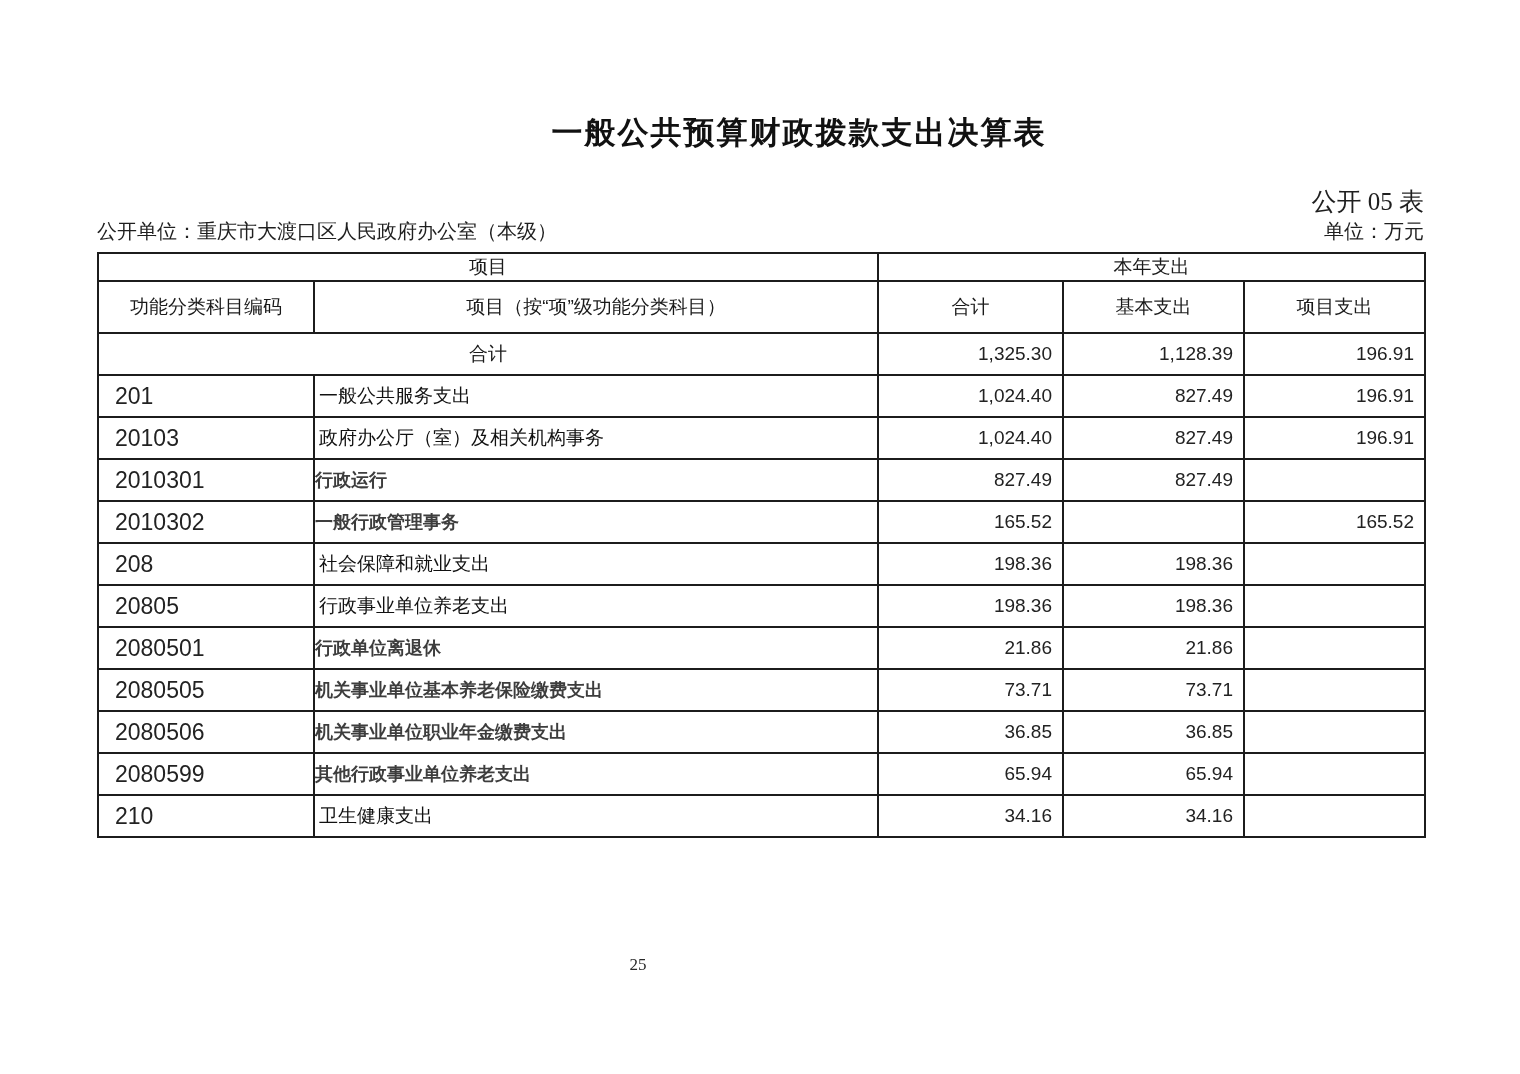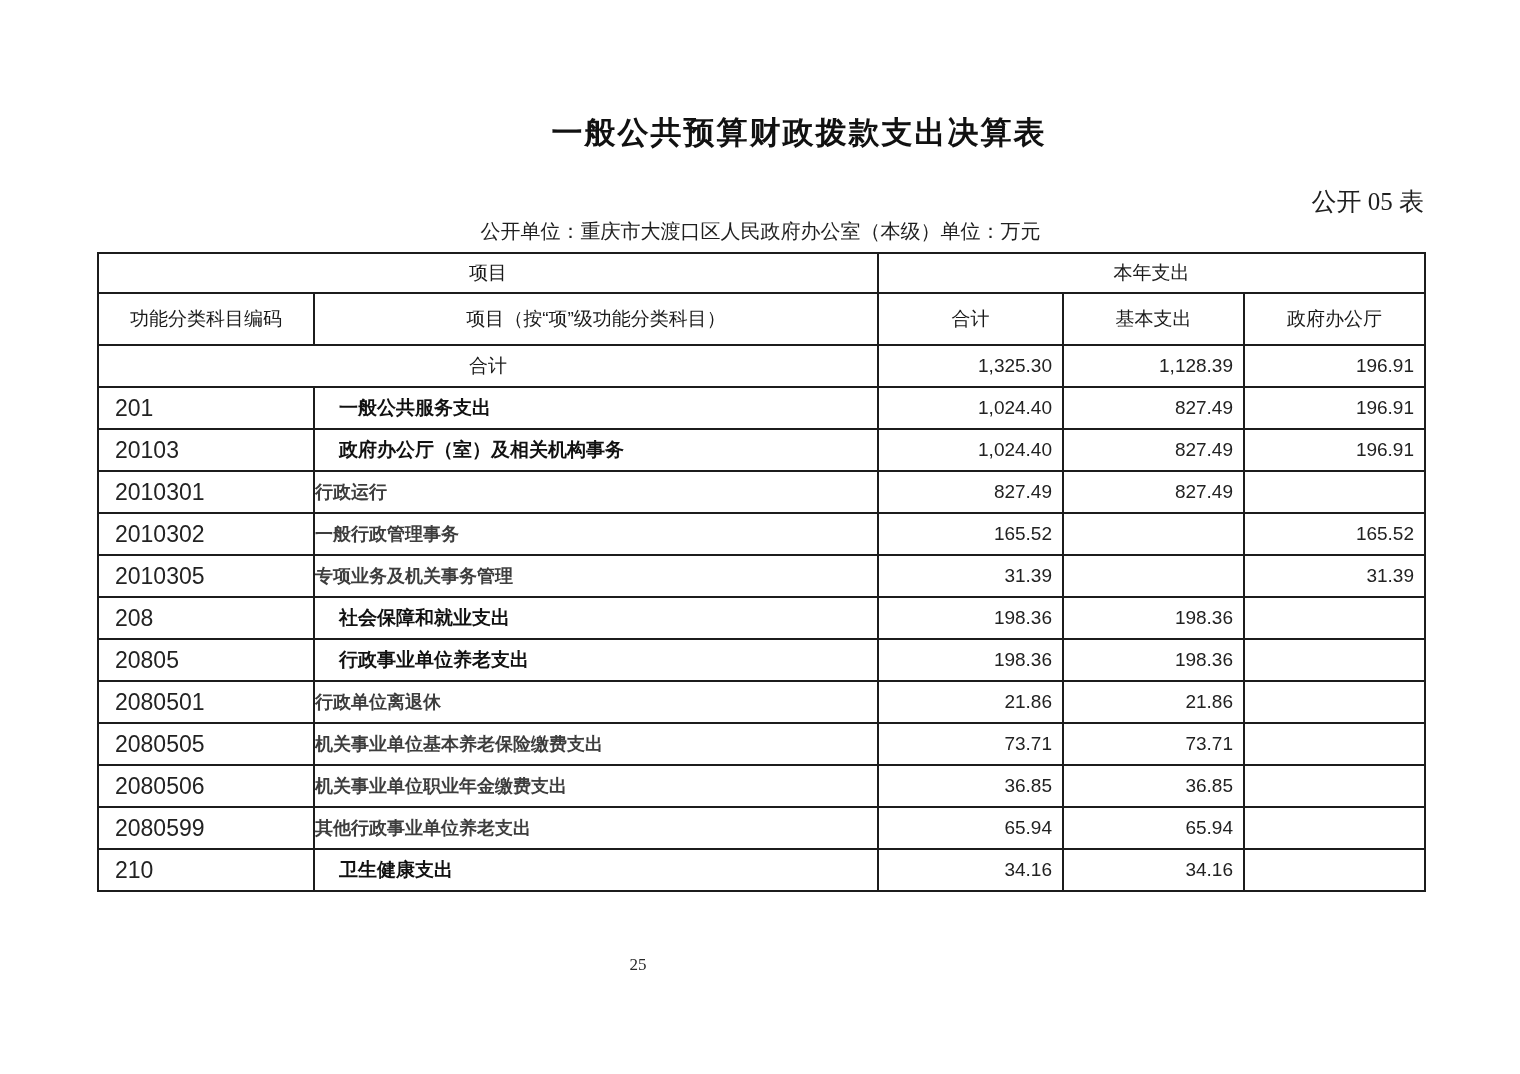--- a/index.html
+++ b/index.html
@@ -36,21 +36,21 @@
     top: 188px;
   }
   .meta-right-1 {
     text-align: right;
     font-size: 25px;
     line-height: 28px;
     color: #1f1f1f;
   }
   .meta-line-2 {
     display: flex;
-    justify-content: center;
+    justify-content: space-between;
     font-size: 20px;
     line-height: 30px;
     color: #1f1f1f;
   }
   table.fin-table {
     position: absolute;
     top: 252px;
     left: 97px;
     width: 1327px;
     border-collapse: collapse;
@@ -62,38 +62,38 @@
     overflow: hidden;
     white-space: nowrap;
   }
   .fin-table th {
     font-family: "Liberation Sans", sans-serif;
     font-weight: normal;
     font-size: 19px;
     text-align: center;
     color: #1a1a1a;
   }
-  tr.hdr-row-1 { height: 40px; padding-left: 8px; }
+  tr.hdr-row-1 { height: 28px; padding-left: 8px; }
   tr.hdr-row-2 { height: 52px; }
   tr.body-row  { height: 42px; }
   td.cell-code {
     font-family: "Liberation Sans", sans-serif;
     font-size: 23px;
     text-align: left;
     padding-left: 16px;
     color: #222222;
   }
   td.cell-name {
     font-size: 19px;
     text-align: left;
   }
   td.cell-name .bold-name {
-    font-weight: bold;
+    font-weight: normal;
     color: #111111;
-    padding-left: 24px;
+    padding-left: 4px;
     display: inline-block;
   }
   td.cell-name .sub-name {
     font-weight: bold;
     color: #3d3d3d;
     font-size: 18px;
     display: inline-block;
   }
   td.cell-num {
     font-family: "Liberation Sans", sans-serif;
@@ -146,21 +146,21 @@
     <thead>
       <tr class="hdr-row-1">
         <th colspan="2">项目</th>
         <th colspan="3">本年支出</th>
       </tr>
       <tr class="hdr-row-2">
         <th>功能分类科目编码</th>
         <th>项目（按“项”级功能分类科目）</th>
         <th>合计</th>
         <th>基本支出</th>
-        <th>政府办公厅</th>
+        <th>项目支出</th>
       </tr>
     </thead>
     <tbody>
       <tr class="body-row">
         <td colspan="2" class="cell-total-label">合计</td>
         <td class="cell-num">1,325.30</td>
         <td class="cell-num">1,128.39</td>
         <td class="cell-num">196.91</td>
       </tr>
     <tr class="body-row">
@@ -185,27 +185,20 @@
       <td class="cell-num"></td>
     </tr>
         <tr class="body-row">
       <td class="cell-code">2010302</td>
       <td class="cell-name"><span class="sub-name">一般行政管理事务</span></td>
       <td class="cell-num">165.52</td>
       <td class="cell-num"></td>
       <td class="cell-num">165.52</td>
     </tr>
         <tr class="body-row">
-      <td class="cell-code">2010305</td>
-      <td class="cell-name"><span class="sub-name">专项业务及机关事务管理</span></td>
-      <td class="cell-num">31.39</td>
-      <td class="cell-num"></td>
-      <td class="cell-num">31.39</td>
-    </tr>
-        <tr class="body-row">
       <td class="cell-code">208</td>
       <td class="cell-name"><span class="bold-name">社会保障和就业支出</span></td>
       <td class="cell-num">198.36</td>
       <td class="cell-num">198.36</td>
       <td class="cell-num"></td>
     </tr>
         <tr class="body-row">
       <td class="cell-code">20805</td>
       <td class="cell-name"><span class="bold-name">行政事业单位养老支出</span></td>
       <td class="cell-num">198.36</td>

